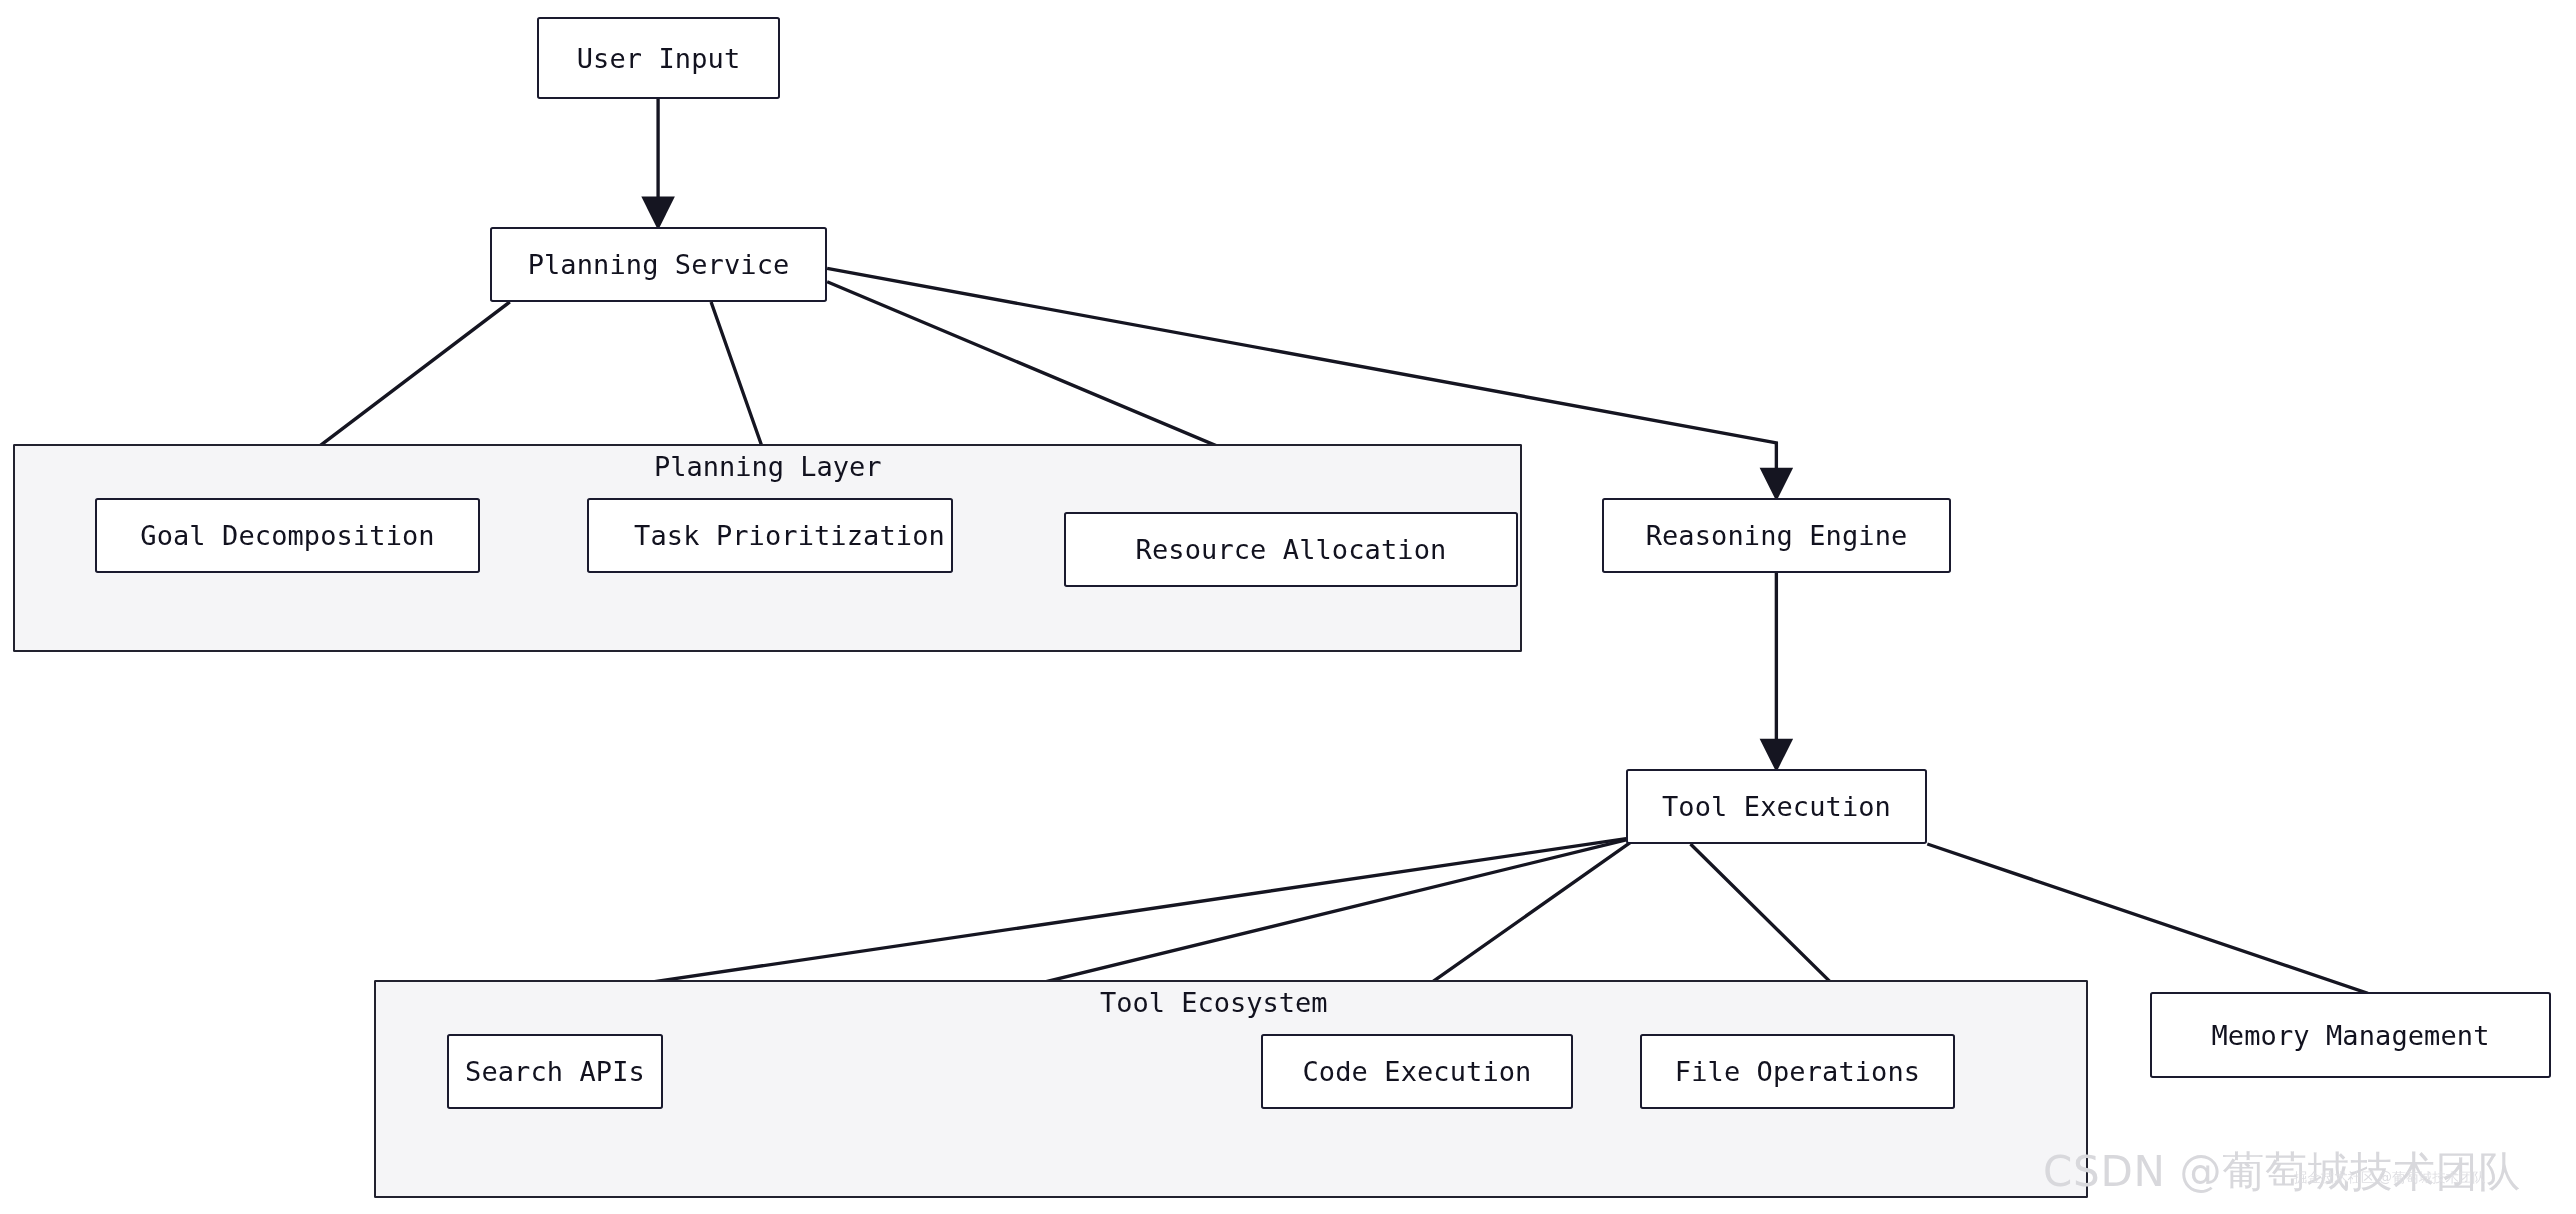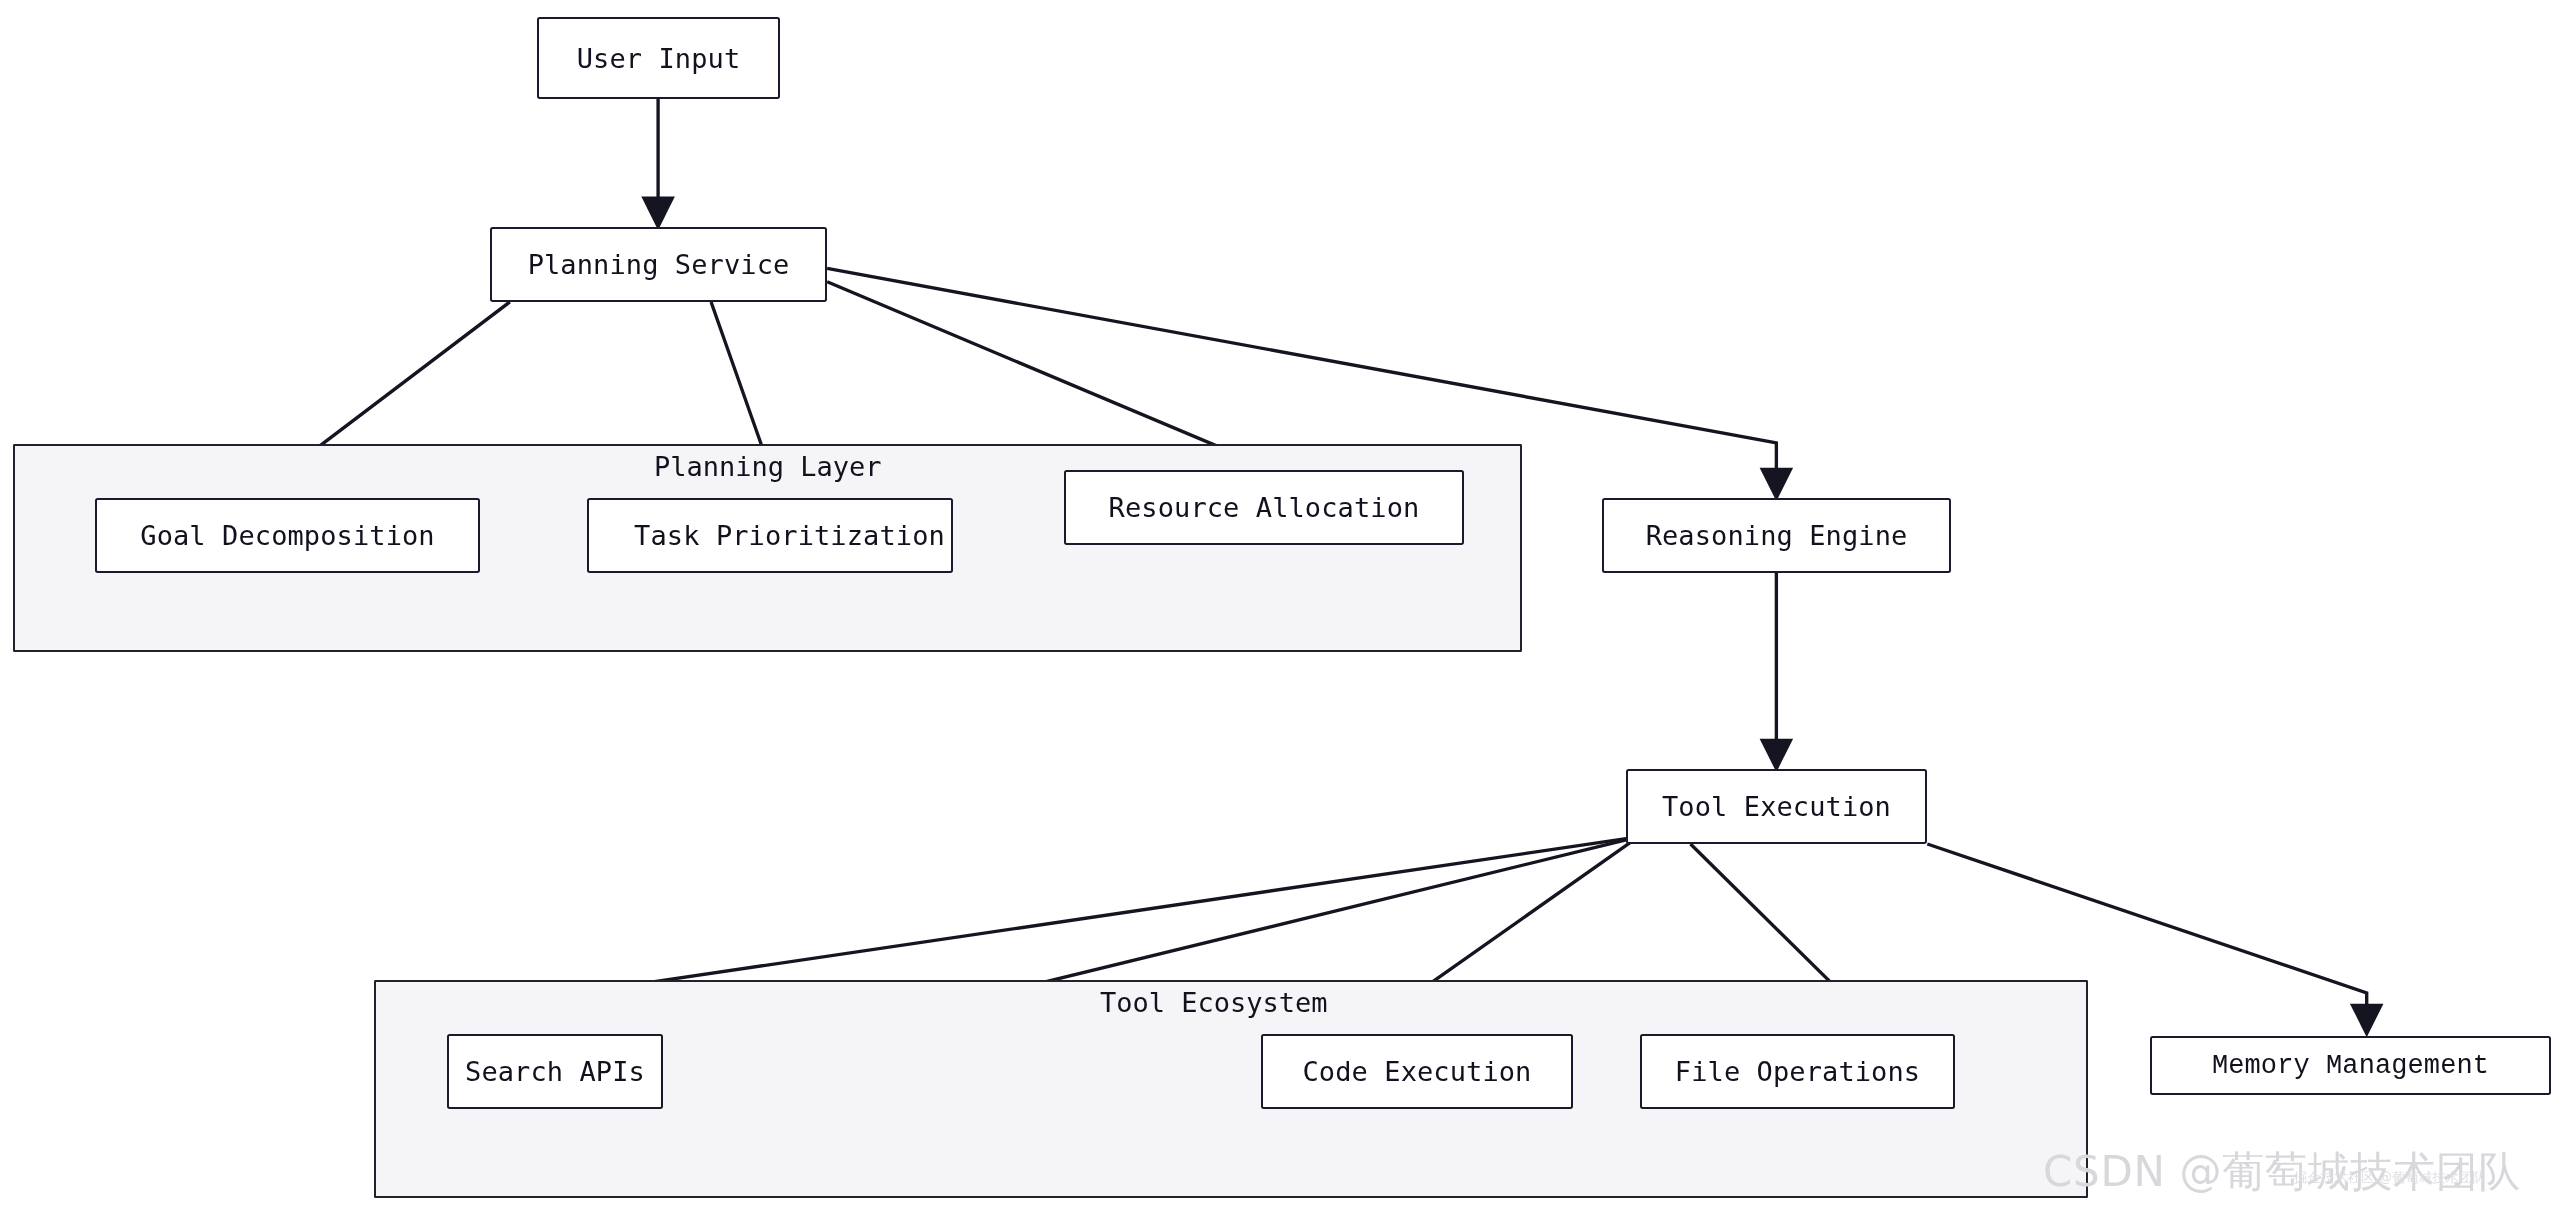--- a/index.html
+++ b/index.html
@@ -102,25 +102,25 @@
   <div class="cluster" style="left:13.4px; top:444px; width:1509px; height:208px;"></div>
   <div class="cluster-label" style="left:654px; top:451px;">Planning Layer</div>
 
   <div class="cluster" style="left:374px; top:980px; width:1714px; height:218px;"></div>
   <div class="cluster-label" style="left:1100px; top:987px;">Tool Ecosystem</div>
 
   <div class="node" style="left:537px; top:17px; width:243px; height:82px;">User Input</div>
   <div class="node" style="left:490px; top:227px; width:337px; height:75px;">Planning Service</div>
   <div class="node" style="left:95px; top:498px; width:385px; height:75px;">Goal Decomposition</div>
   <div class="node" style="left:587px; top:498px; width:366px; height:75px;padding-left:39px;">Task Prioritization</div>
-  <div class="node" style="left:1064px; top:470px; width:400px; height:75px;">Resource Allocation</div>
+  <div class="node" style="left:1064px; top:512px; width:454px; height:75px;">Resource Allocation</div>
   <div class="node" style="left:1602px; top:498px; width:349px; height:75px;">Reasoning Engine</div>
   <div class="node" style="left:1626px; top:769px; width:301px; height:75px;">Tool Execution</div>
   <div class="node" style="left:447px; top:1034px; width:216px; height:75px;">Search APIs</div>
   <div class="node" style="left:1261px; top:1034px; width:312px; height:75px;">Code Execution</div>
   <div class="node" style="left:1640px; top:1034px; width:315px; height:75px;">File Operations</div>
-  <div class="node" style="left:2150px; top:1036px; width:401px; height:59px;font-family:Liberation Mono, monospace;">Memory Management</div>
+  <div class="node" style="left:2150px; top:992px; width:401px; height:86px;">Memory Management</div>
 
   <div class="watermark" style="left:2043px; top:1144px;">CSDN @葡萄城技术团队</div>
   <div class="watermark-sub" style="left:2294px; top:1169px;">掘金技术社区 @葡萄城技术团队</div>
 
 </div>
 
 
 </body></html>

